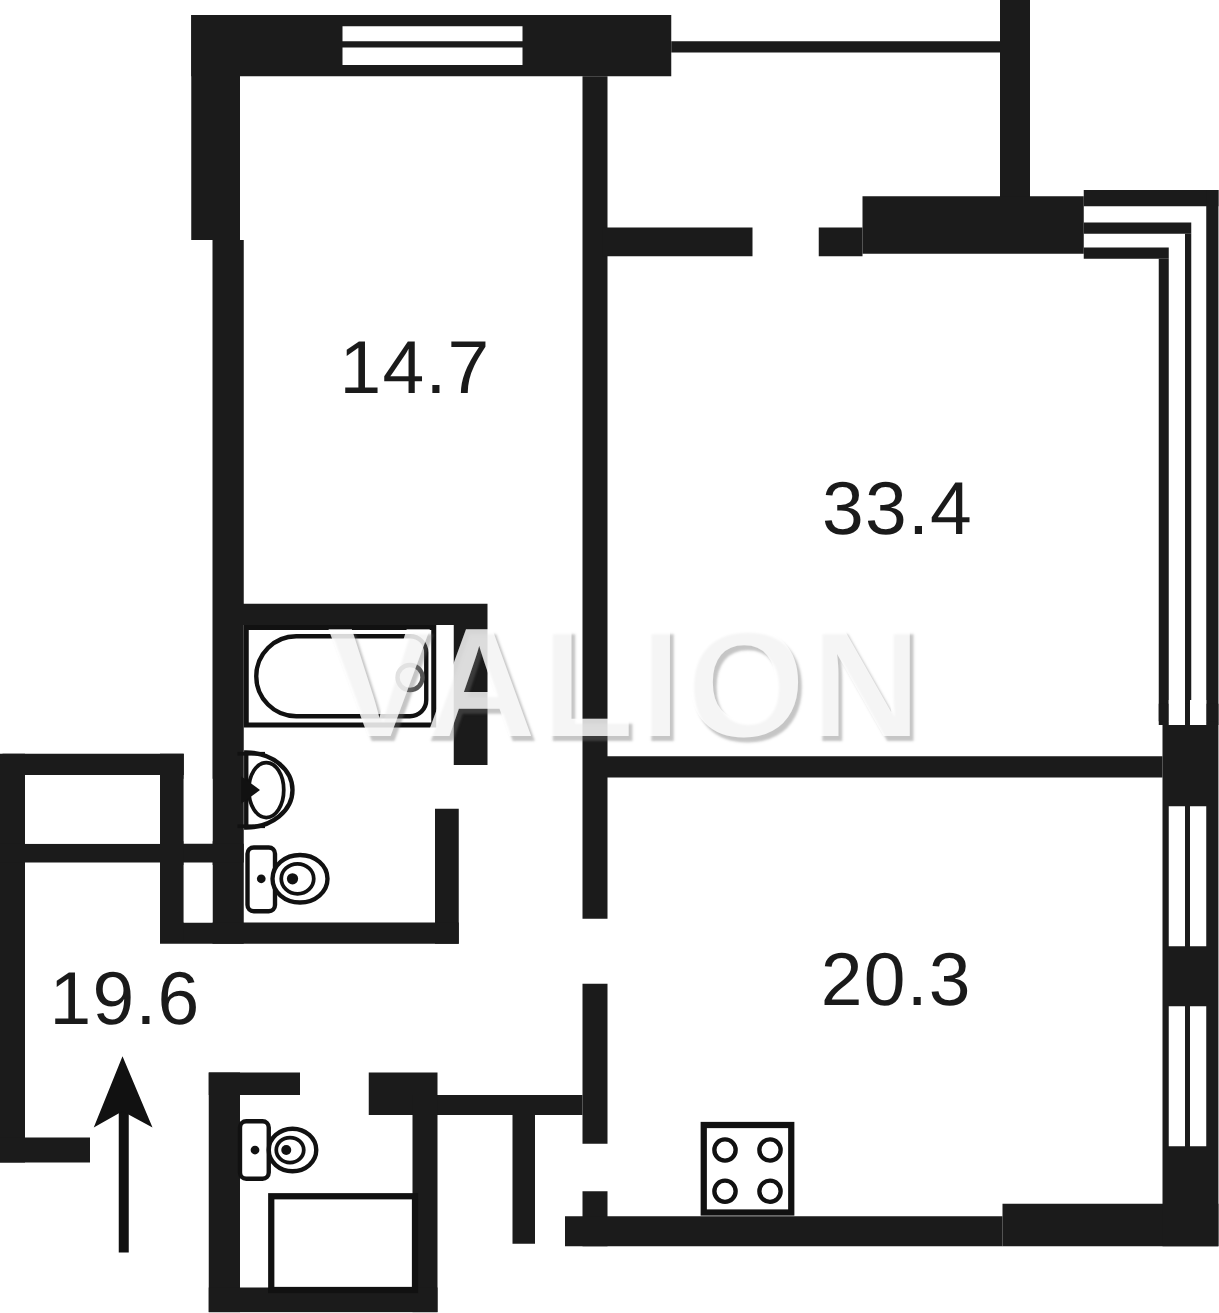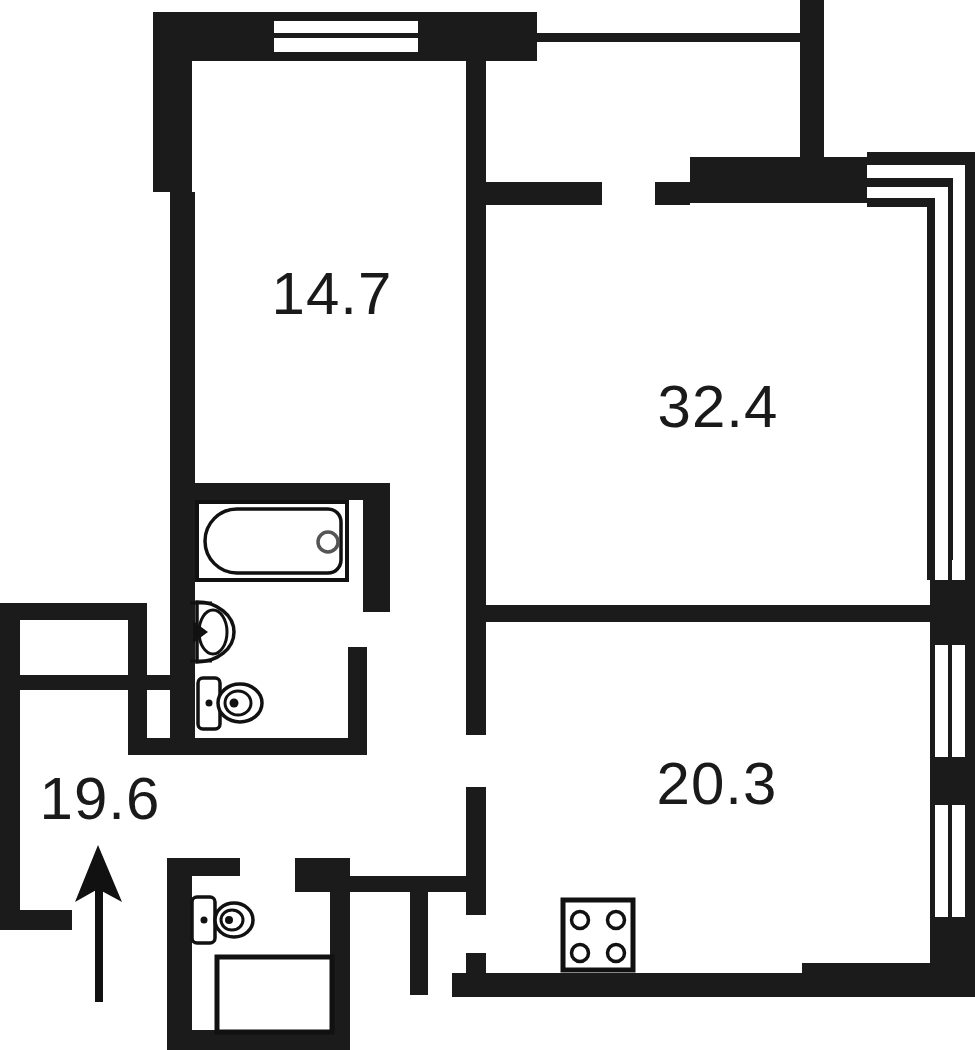--- a/index.html
+++ b/index.html
@@ -134,18 +134,19 @@
       <circle cx="616" cy="953" r="8.5" fill="none" stroke="#111" stroke-width="3.5"></circle>
     </g>
 
     <g>
       <rect x="95" y="886" width="8" height="116" fill="#111"></rect>
       <polygon points="98,845 122,902 98,889 75,902" fill="#111"></polygon>
     </g>
   </svg>
 
   <div class="room-label" style="left:332px;top:294px">14.7</div>
-  <div class="room-label" style="left:718px;top:407px">32.4</div>
+  <div class="room-label" style="left:718px;top:407px">33.4</div>
   <div class="room-label" style="left:717px;top:784px">20.3</div>
   <div class="room-label" style="left:100px;top:799px">19.6</div>
 
+  <div class="watermark">VALION</div>
 
 </div>
 
 </body></html>

